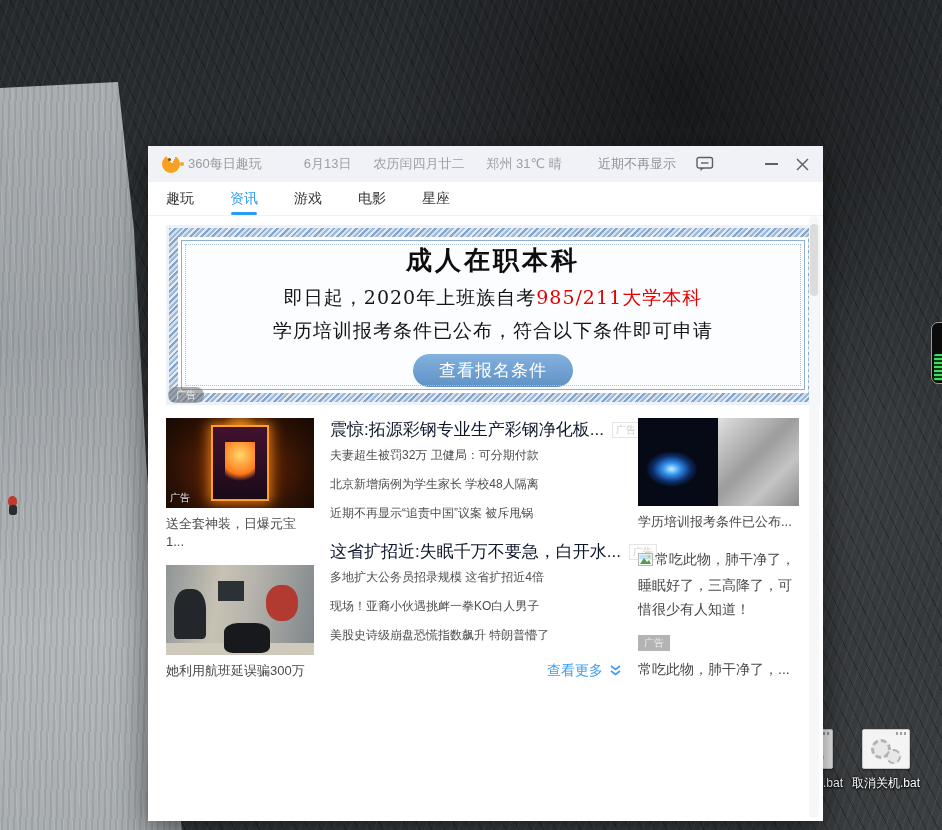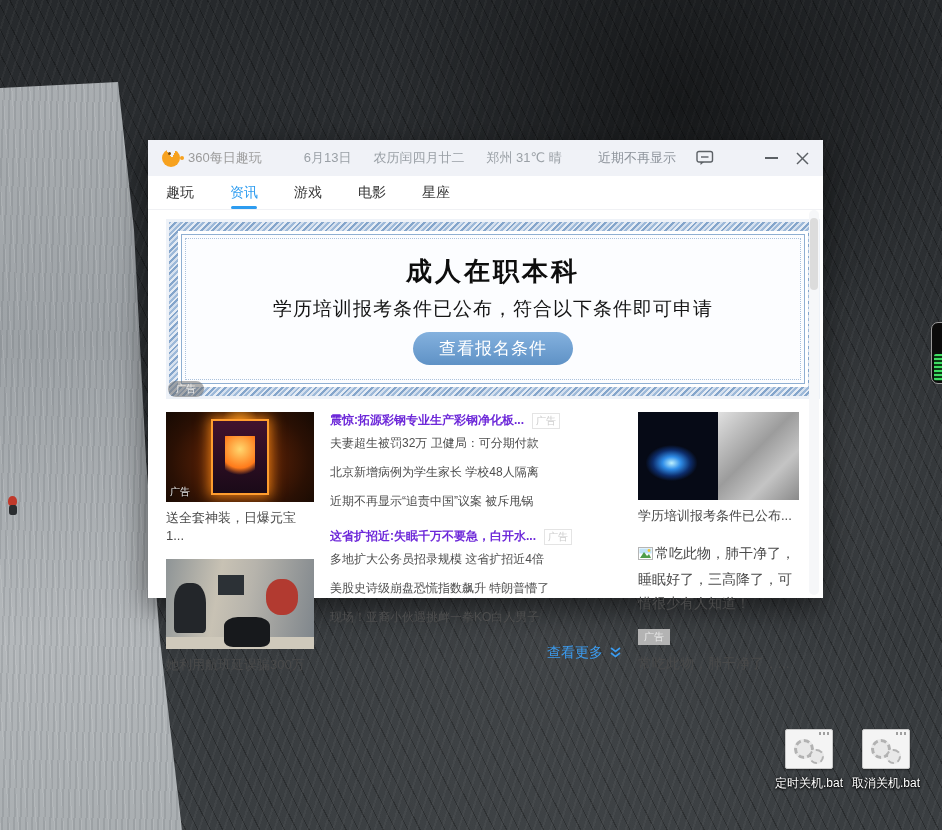--- a/index.html
+++ b/index.html
@@ -36,21 +36,21 @@
   .desk-icon .file{width:46px;height:38px;margin:0 auto;background:#f4f4f4;border:1px solid #c9c9c9;
      border-radius:2px;position:relative;box-shadow:0 1px 2px rgba(0,0,0,.4);}
   .desk-icon .file .tbar{position:absolute;top:2px;right:3px;width:10px;height:3px;
      background:repeating-linear-gradient(90deg,#9f9f9f 0 2px,transparent 2px 4px);}
   .gear{position:absolute;border-radius:50%;border:3px dashed #b2b2b2;background:#e8e8e8;box-sizing:border-box;}
   .gear.g1{left:8px;top:9px;width:20px;height:20px;}
   .gear.g2{left:23px;top:19px;width:15px;height:15px;border-width:2.5px;}
   .desk-icon .lbl{margin-top:6px;font-size:12px;color:#fff;text-shadow:0 1px 2px #000,0 0 3px #000;white-space:nowrap;}
 
   
-  .win{position:absolute;left:148px;top:140px;width:675px;height:458px;background:#fff;
+  .win{position:absolute;left:148px;top:146px;width:675px;height:675px;background:#fff;
        box-shadow:0 10px 30px rgba(0,0,0,.55);font-size:13px;}
   .titlebar{height:36px;background:#f0f2f7;display:flex;align-items:center;padding:0 14px;box-sizing:border-box;}
   .logo{width:18px;height:18px;border-radius:50%;position:relative;flex:0 0 auto;
      background:conic-gradient(from 325deg at 55% 50%, transparent 0 62deg, #f7a21f 62deg 360deg);}
   .logo::before{content:"";position:absolute;left:6px;top:3px;width:3px;height:3px;border-radius:50%;background:#7a4a08;}
   .logo::after{content:"";position:absolute;right:-4px;top:7px;width:4px;height:4px;border-radius:50%;background:#f7a21f;}
   .app-title{color:#9b9b9b;margin-left:8px;}
   .date-group{color:#9aa0a6;margin-left:42px;display:flex;}
   .date-group span{margin-right:22px;}
   .tb-spacer{flex:1;}
@@ -103,21 +103,21 @@
   .of-monitor{position:absolute;left:52px;top:16px;width:26px;height:20px;background:#2c3136;}
   .of-man{position:absolute;left:8px;top:24px;width:32px;height:50px;background:#23262a;border-radius:40% 40% 10% 10%;}
   .of-red{position:absolute;right:16px;top:20px;width:32px;height:36px;background:#b23a30;border-radius:45%;}
   .of-bag{position:absolute;left:58px;bottom:2px;width:46px;height:30px;background:#17191c;border-radius:30% 30% 20% 20%;}
   .of-desk{position:absolute;left:0;bottom:0;width:100%;height:12px;background:#cfc9bb;}
   .caption{font-size:13px;color:#4a4a4a;margin-top:7px;line-height:18px;cursor:pointer;}
   .colA .caption{margin-bottom:14px;}
 
   .feed{margin-bottom:12px;}
   .headline-row{display:flex;align-items:center;}
-  .headline{font-size:12px;font-weight:bold;color:#6d28d9;cursor:pointer;white-space:nowrap;}
+  .headline{font-size:17px;font-weight:normal;color:#0f172a;cursor:pointer;white-space:nowrap;}
   .ad-tag{border:1px solid #e4e4e4;color:#ccc;font-size:10px;padding:0 3px;margin-left:8px;line-height:14px;flex:0 0 auto;}
   .feed-item{font-size:12px;color:#4e4e4e;line-height:29px;cursor:pointer;white-space:nowrap;}
   .more{display:flex;align-items:center;justify-content:flex-end;color:#3b9cf0;font-size:14px;
         margin-top:2px;cursor:pointer;}
   .chev{margin-left:6px;display:flex;}
 
   .pair{display:flex;width:161px;height:88px;overflow:hidden;cursor:pointer;}
   .thumb-car{width:80px;height:88px;background:
      radial-gradient(26px 18px at 42% 58%, #bdf1ff, #2f8de8 35%, #0d2d6b 72%, #060a16);}
   .thumb-gray{width:81px;height:88px;background:linear-gradient(135deg,#e0e0e0 0%,#9c9c9c 45%,#c4c4c4 70%,#8a8a8a 100%);}
@@ -212,20 +212,21 @@
         <span>星座</span>
       </div>
   </div>
 
   <div class="content">
 
     <div class="banner">
       <div class="banner-frame"></div>
       <div class="banner-paper">
         <div class="bn-title">成人在职本科</div>
+        <div class="bn-line"><span>即日起，2020年上班族自考</span><span class="bn-red">985/211大学本科</span></div>
         <div class="bn-line">学历培训报考条件已公布，符合以下条件即可申请</div>
         <button class="bn-btn">查看报名条件</button>
       </div>
       <div class="bn-ad">广告</div>
     </div>
 
     <div class="news">
 
       <div class="colA">
         <div class="thumb thumb-game">
@@ -253,22 +254,22 @@
           <div class="feed-item">夫妻超生被罚32万 卫健局：可分期付款</div>
           <div class="feed-item">北京新增病例为学生家长 学校48人隔离</div>
           <div class="feed-item">近期不再显示“追责中国”议案 被斥甩锅</div>
         </div>
         <div class="feed">
           <div class="headline-row">
             <span class="headline">这省扩招近:失眠千万不要急，白开水...</span>
             <span class="ad-tag">广告</span>
           </div>
           <div class="feed-item">多地扩大公务员招录规模 这省扩招近4倍</div>
+          <div class="feed-item">现场！亚裔小伙遇挑衅一拳KO白人男子</div>
           <div class="feed-item">美股史诗级崩盘恐慌指数飙升 特朗普懵了</div>
-          <div class="feed-item">现场！亚裔小伙遇挑衅一拳KO白人男子</div>
         </div>
         <div class="more">
           <span>查看更多</span>
           <span class="chev">
             <svg width="13" height="12" viewBox="0 0 13 12">
               <polyline points="2,1 6.5,4.5 11,1" fill="none" stroke="#3b9cf0" stroke-width="1.6"></polyline>
               <polyline points="2,6 6.5,9.5 11,6" fill="none" stroke="#3b9cf0" stroke-width="1.6"></polyline>
             </svg>
           </span>
         </div>

